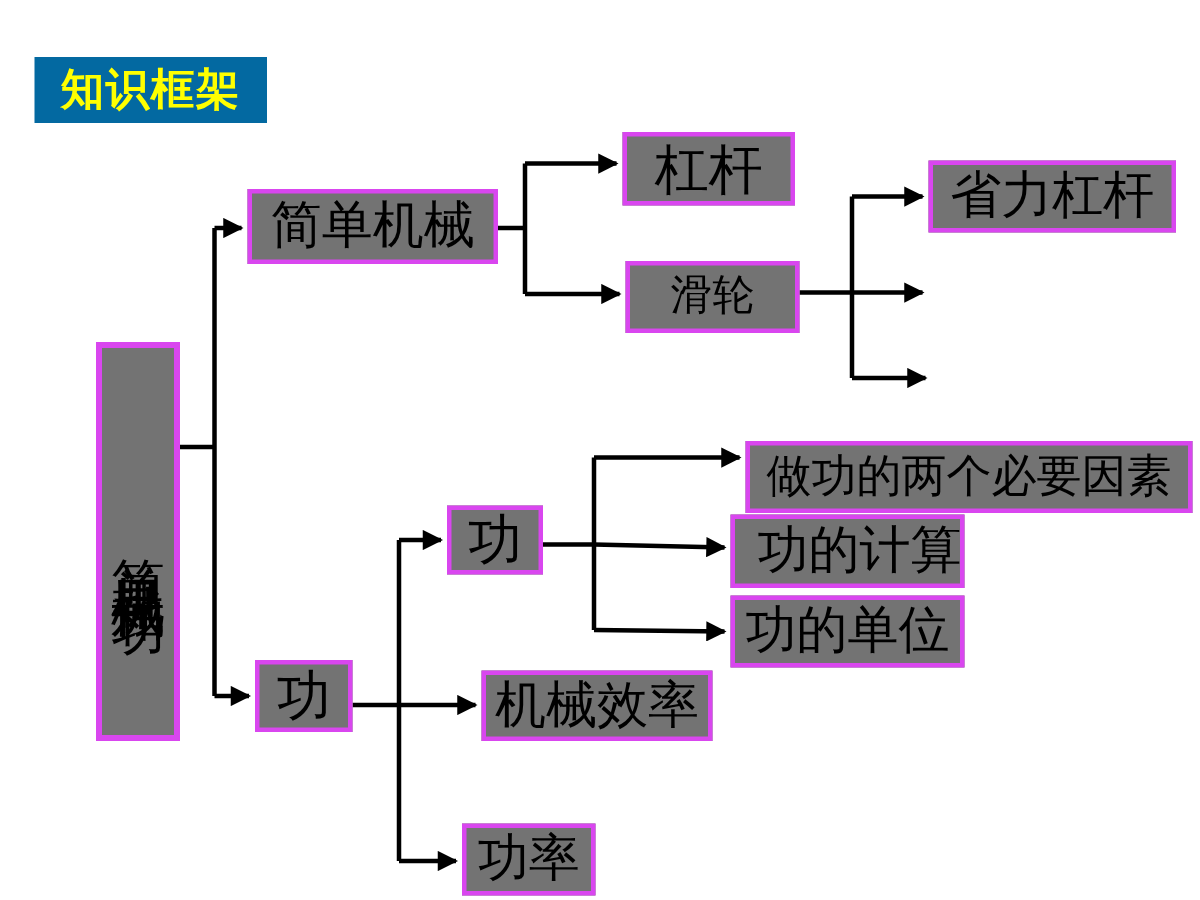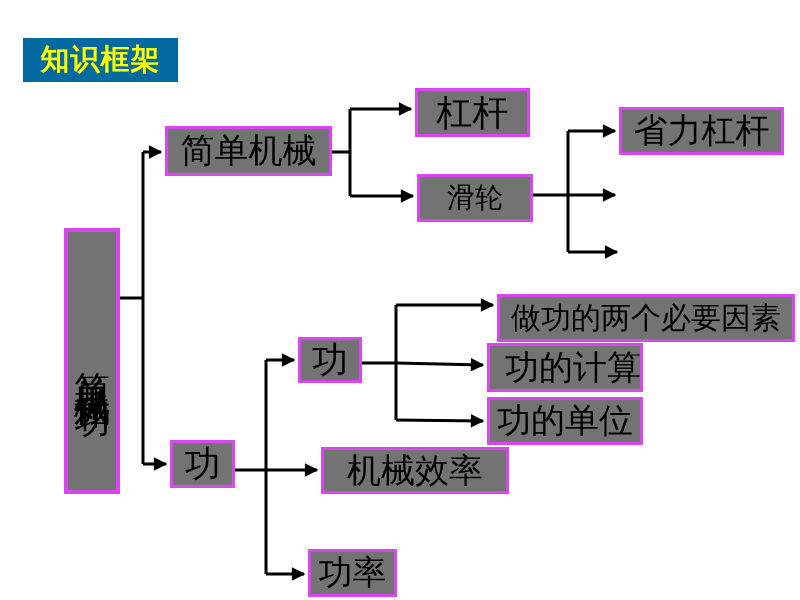--- a/index.html
+++ b/index.html
@@ -57,21 +57,21 @@
   .n-gg    { left:415px; top:88px;  width:115px; height:49px; font-size:36px; }
   .n-hl    { left:417px; top:174px; width:116px; height:48px; font-size:28px; }
   .n-slgg  { left:619px; top:107px; width:165px; height:48px; }
   .n-flgg  { left:619px; top:169px; width:169px; height:48px; }
   .n-dbgg  { left:621px; top:226px; width:169px; height:47px; }
   .n-gong1 { left:170px; top:440px; width:65px;  height:48px; font-size:36px; }
   .n-gong2 { left:298px; top:337px; width:64px;  height:46px; font-size:36px; }
   .n-zgys  { left:497px; top:283px; width:298px; height:48px; font-size:30px;margin-top:11px; }
   .n-gjs   { left:487px; top:343px; width:156px; height:49px;padding-left:16px; }
   .n-gdw   { left:487px; top:397px; width:156px; height:48px; }
-  .n-jxxl  { left:321px; top:447px; width:188px; height:47px; }
+  .n-jxxl  { left:321px; top:447px; width:154px; height:47px; }
   .n-glv   { left:308px; top:549px; width:89px;  height:48px; }
   .connectors {
     position: absolute;
     left: 0; top: 0;
     width: 800px;
     height: 600px;
     pointer-events: none;
   }
 </style>
 </head>

